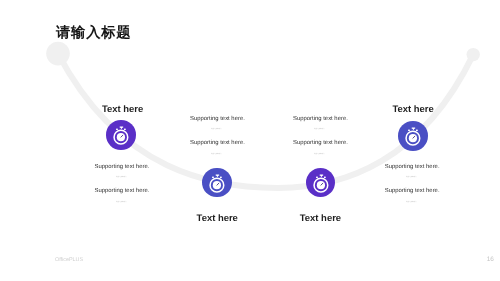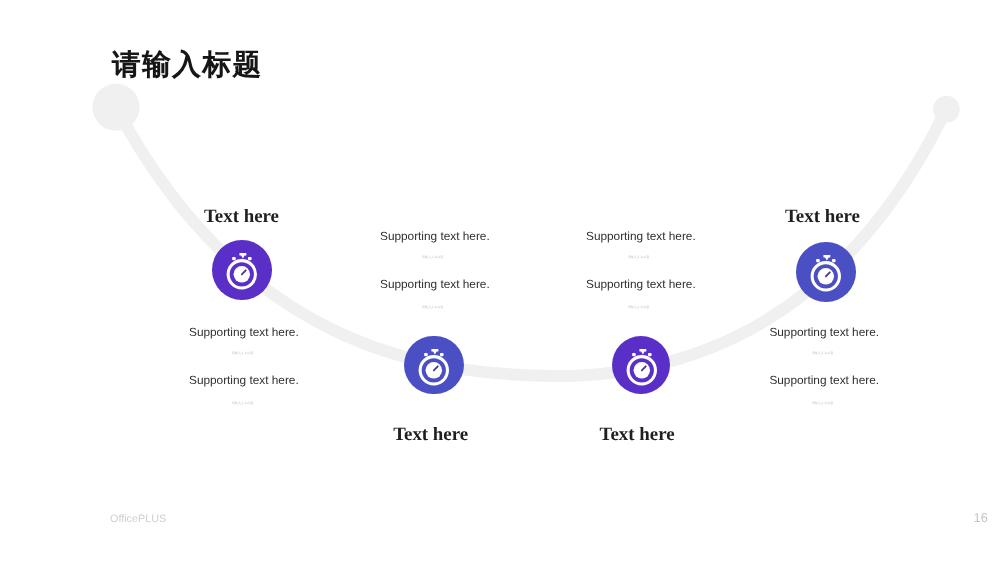--- a/index.html
+++ b/index.html
@@ -8,21 +8,21 @@
        font-family:"Liberation Sans","DejaVu Sans",sans-serif;
        -webkit-font-smoothing:antialiased;text-rendering:geometricPrecision;}
   .slide{position:relative;width:500px;height:281px;background:#fff;overflow:hidden;margin-left:24px;}
   .bg-curve{position:absolute;left:0;top:0;width:500px;height:281px;}
   .title{position:absolute;left:32px;top:25.5px;font-size:14.3px;font-weight:700;
          color:#161616;white-space:nowrap;line-height:14px;letter-spacing:0.78px;}
   .node{position:absolute;}
   .icon-circle{position:absolute;width:29.8px;height:29.8px;border-radius:50%;}
   .icon-circle svg{position:absolute;left:0;top:0;width:29.8px;height:29.8px;display:block;}
   .node-title{position:absolute;font-size:9.45px;font-weight:700;color:#1f1f1f;
-              white-space:nowrap;line-height:9.5px;font-family:Liberation Serif, serif;}
+              white-space:nowrap;line-height:9.5px;}
   .sup{position:absolute;font-size:5.92px;color:#2e2e2e;white-space:nowrap;line-height:6px;}
   .subtle{position:absolute;font-size:8px;color:#c2c2c2;white-space:nowrap;line-height:8px;
           transform:scale(0.19);transform-origin:left top;}
   .footer-left{position:absolute;left:31px;top:257.6px;font-size:5.4px;color:#cfcfcf;line-height:5.5px;}
   .footer-right{position:absolute;left:462.8px;top:256.6px;font-size:6.4px;color:#c4c4c4;line-height:6.5px;}
 </style>
 </head>
 <body>
 
 <div class="slide">

